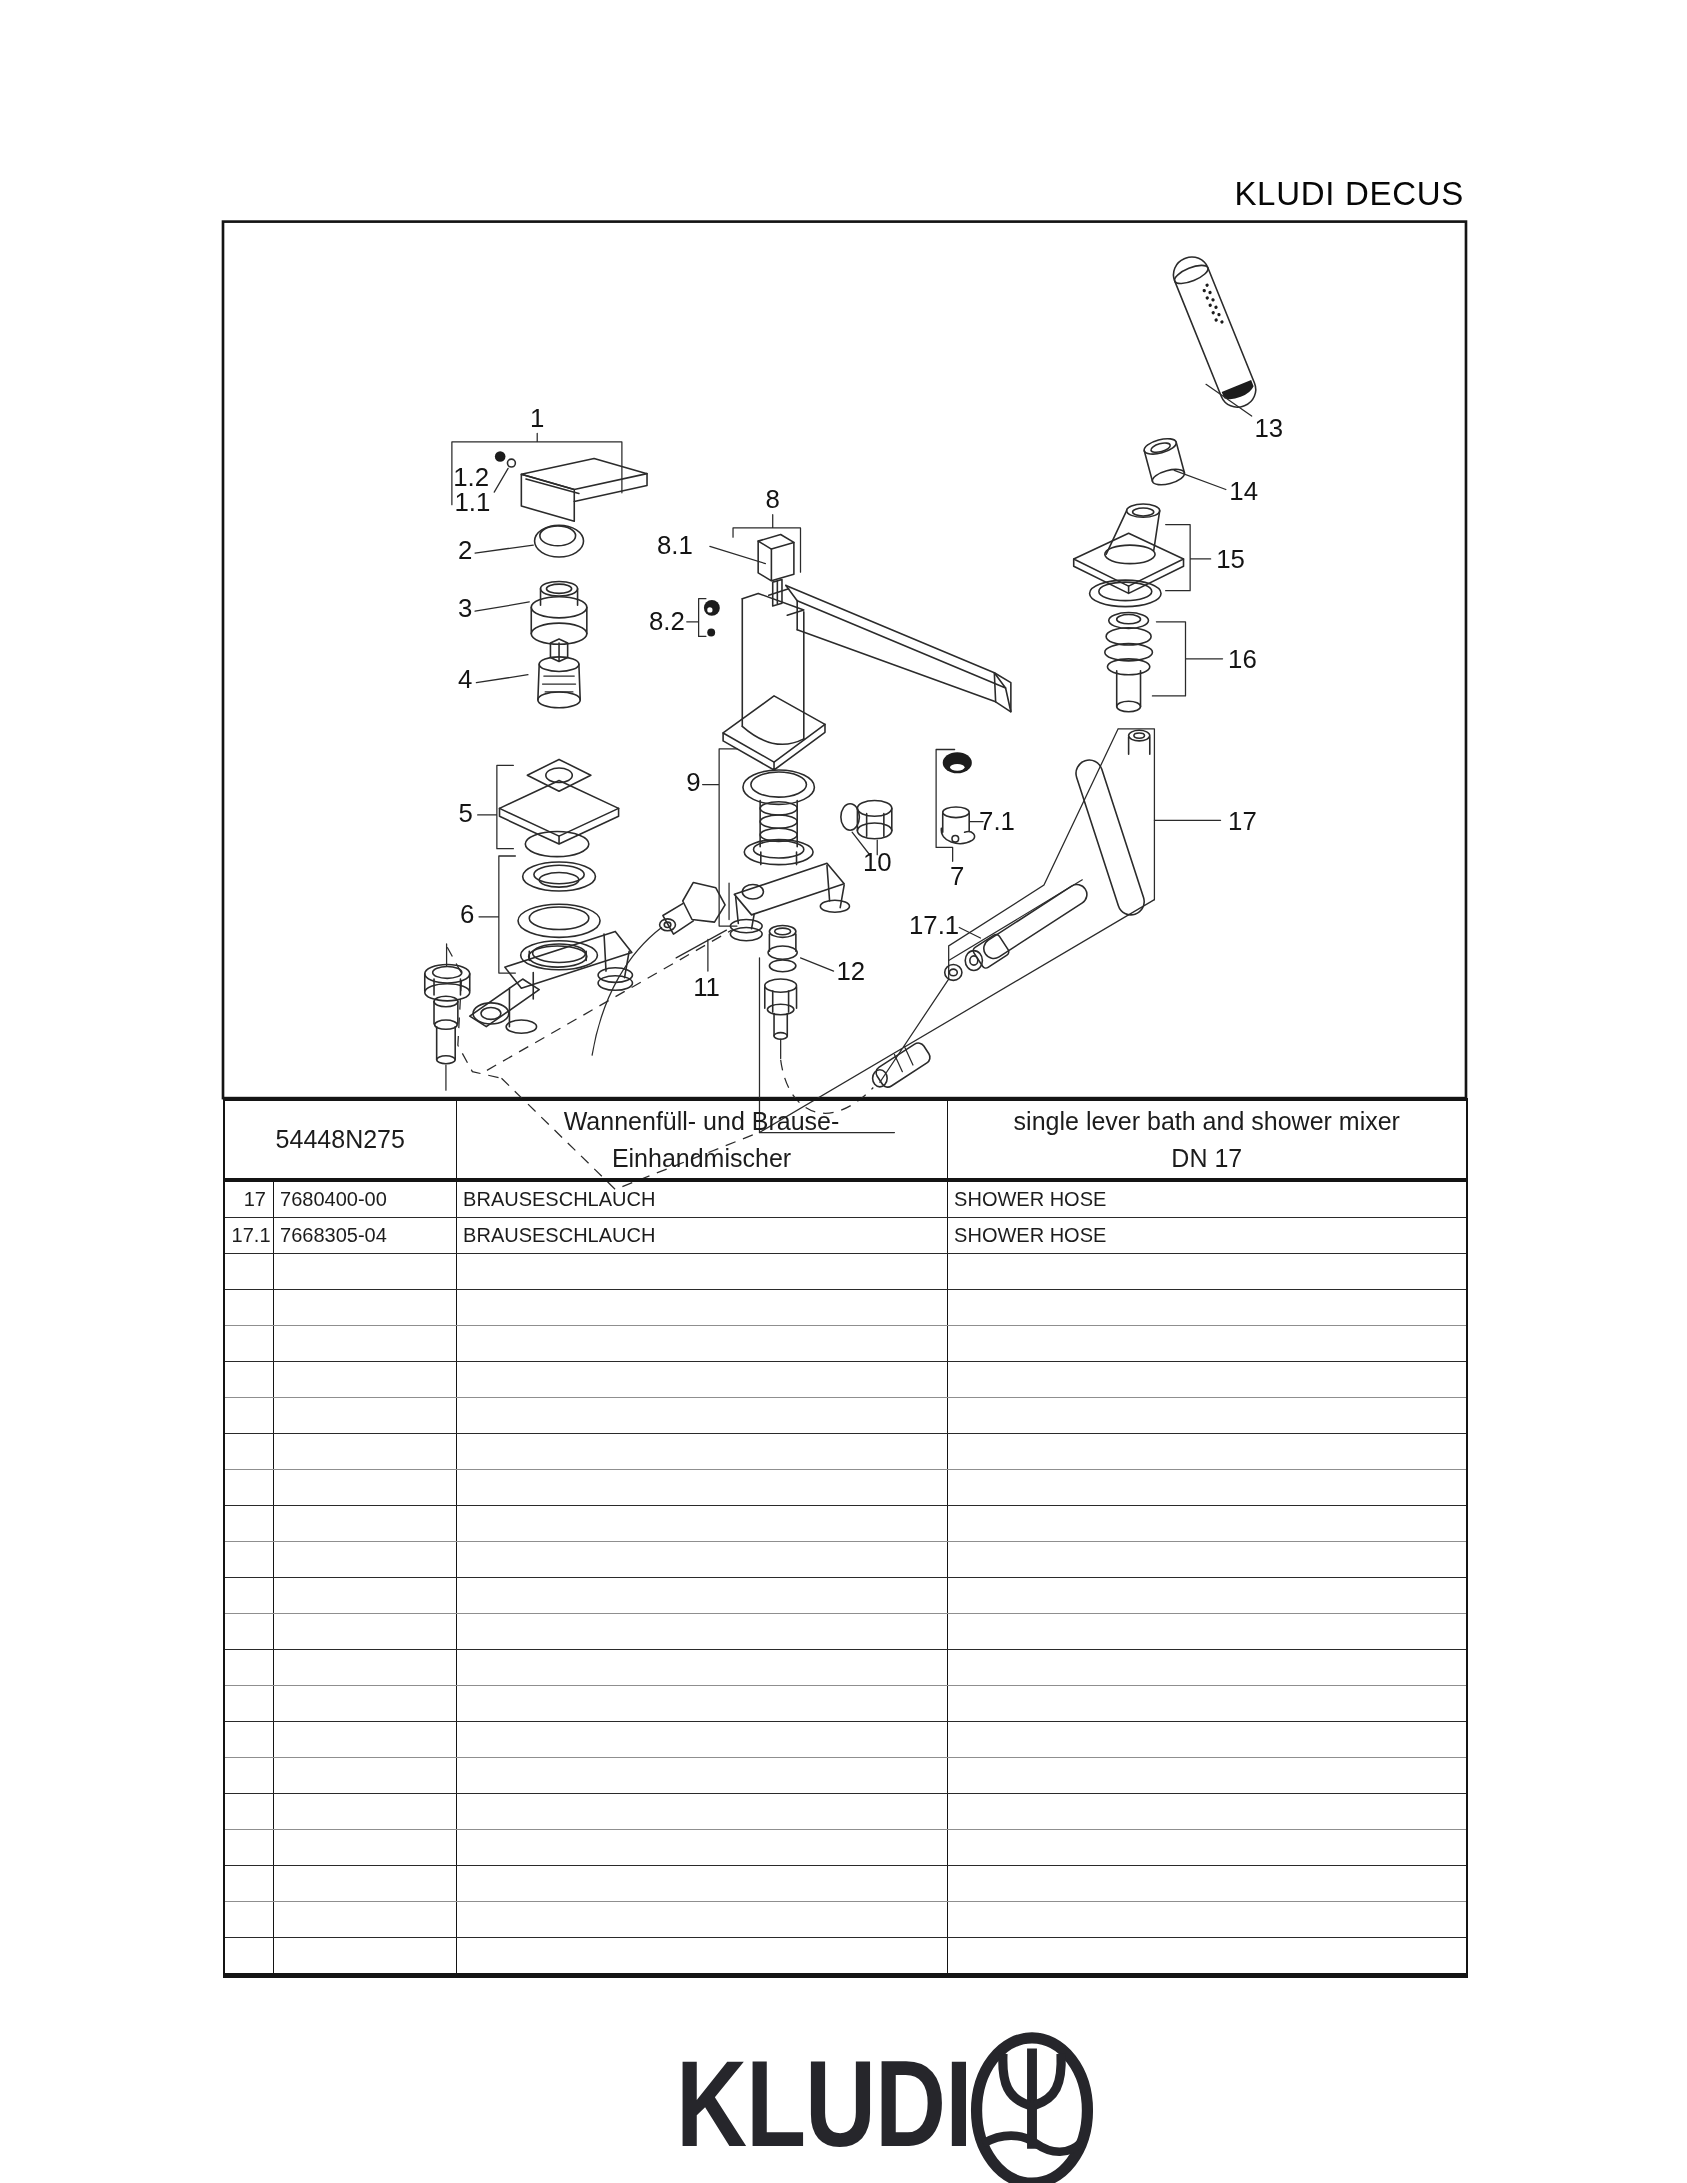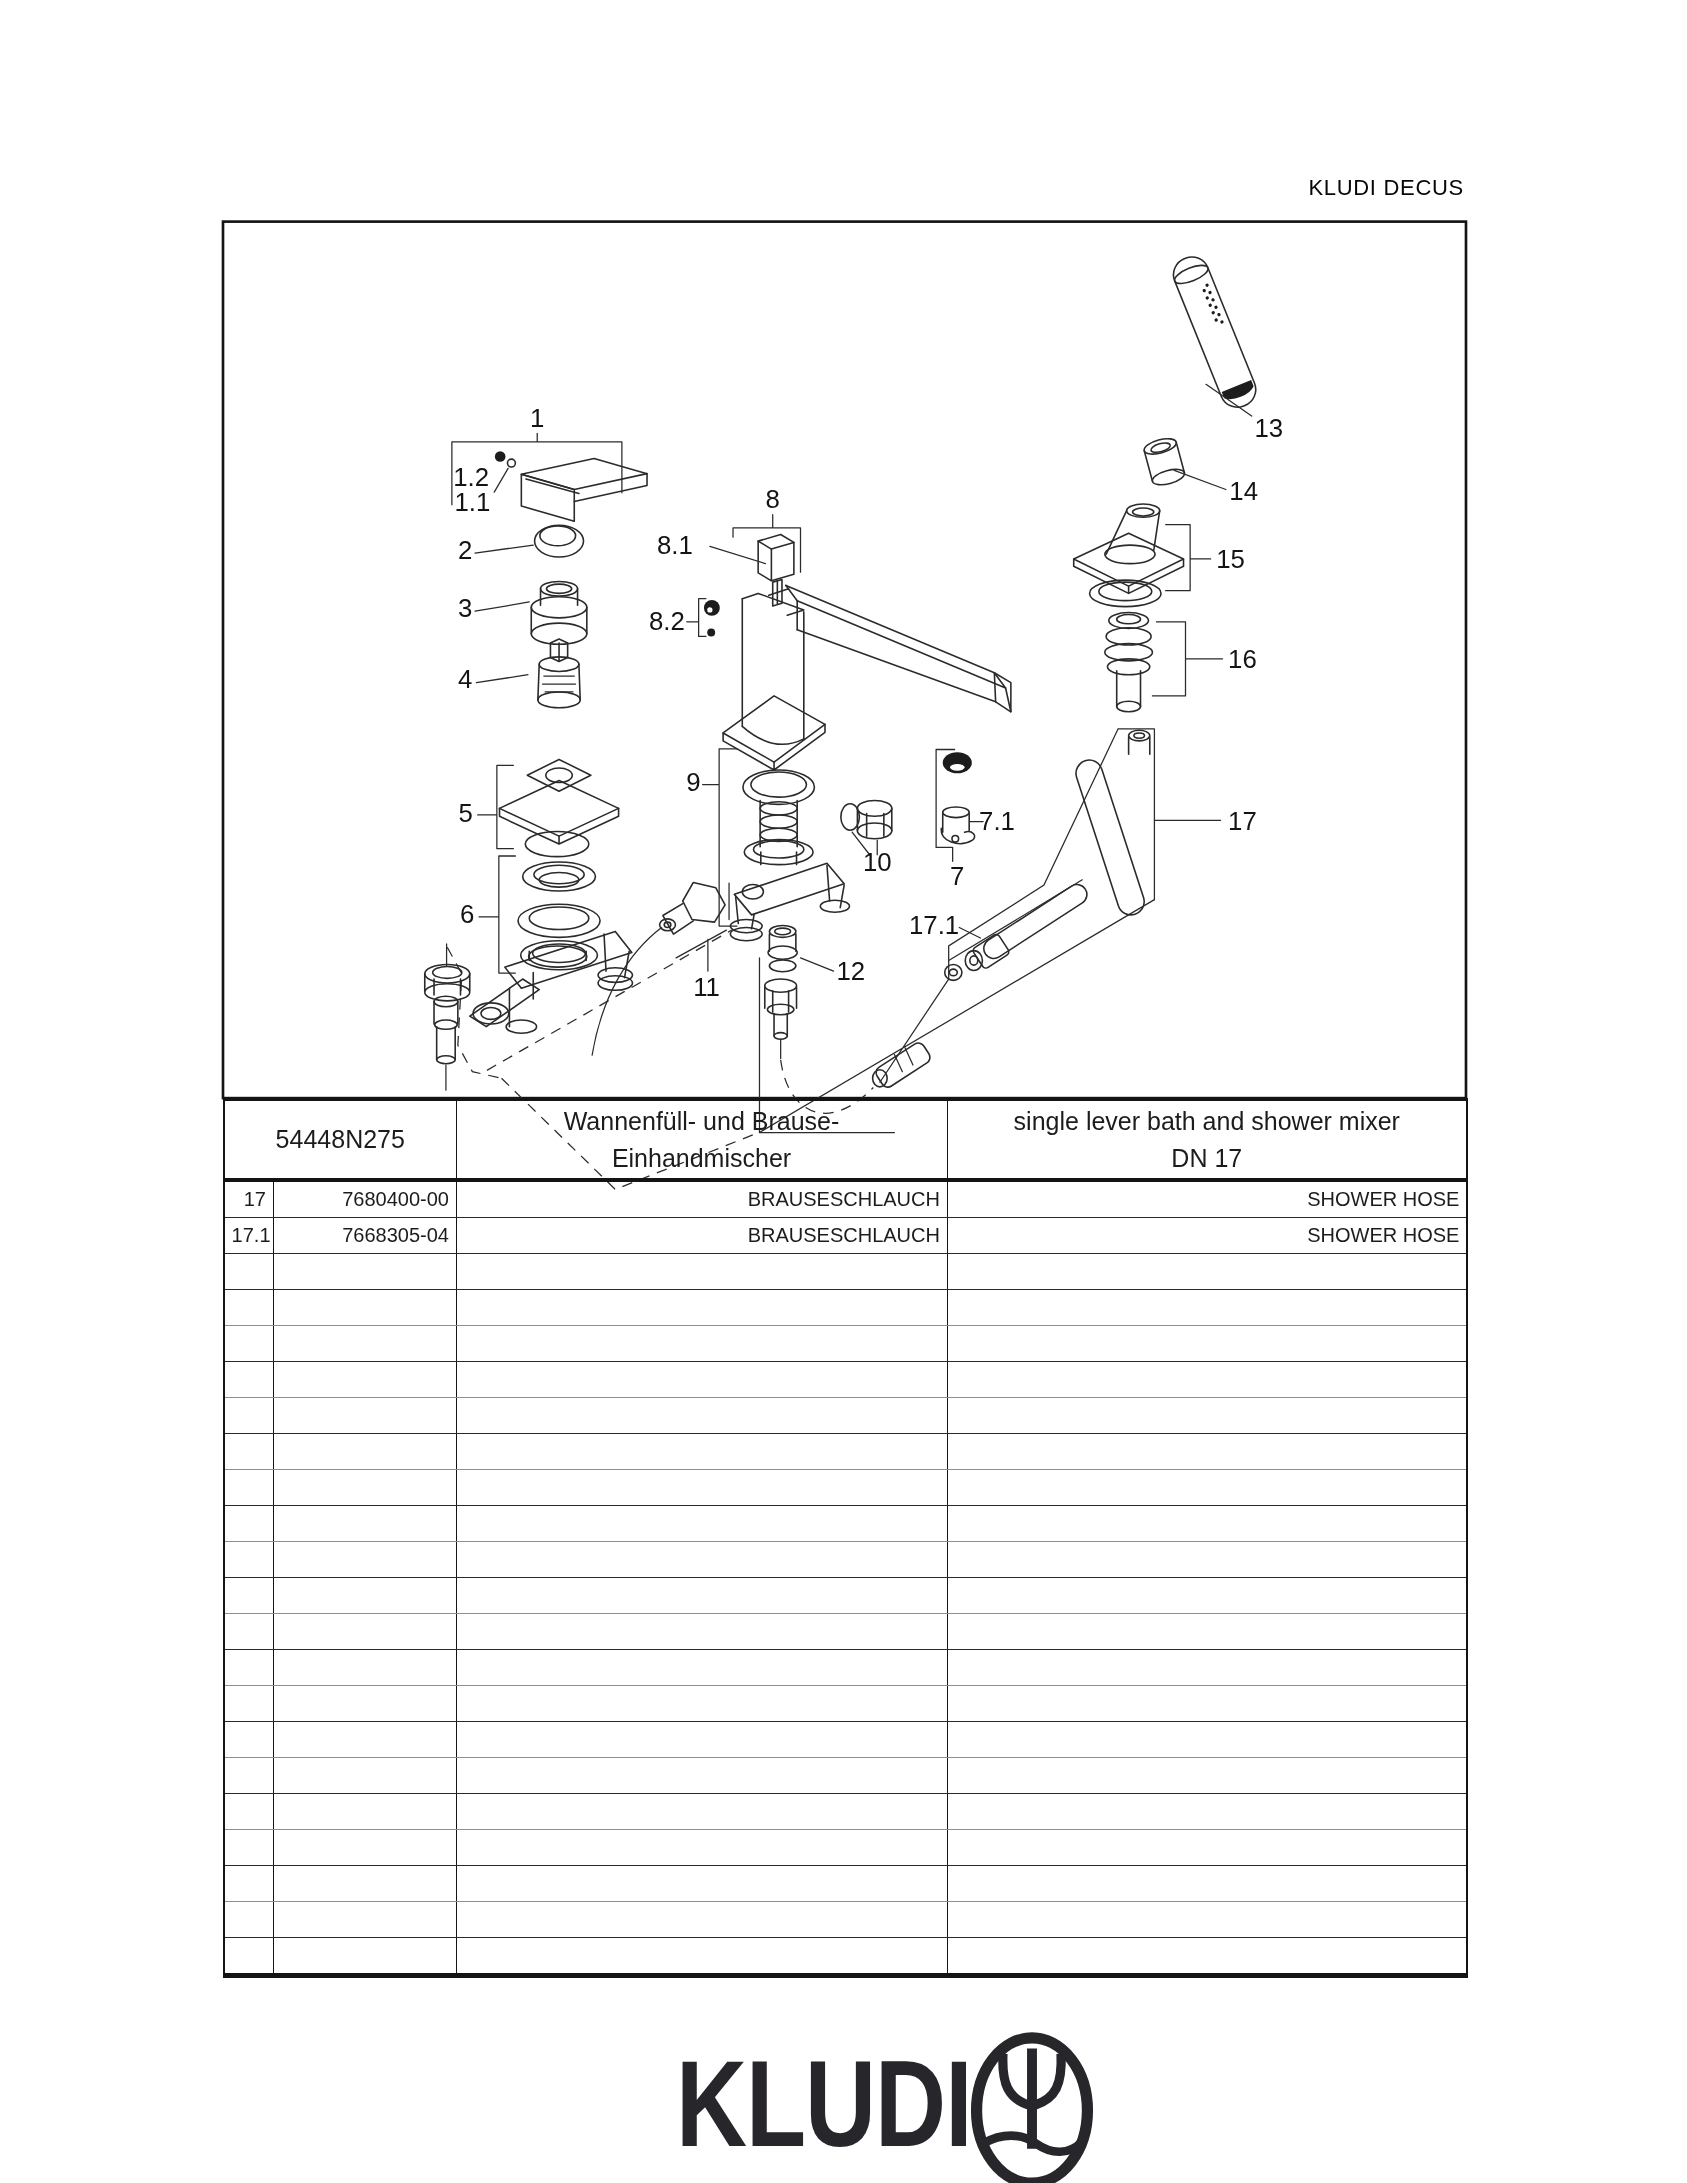--- a/index.html
+++ b/index.html
@@ -1,34 +1,34 @@
 <!DOCTYPE html>
 <html style="font-size:10.6px"><head>
 <meta charset="utf-8">
 <style>
   html,body{margin:0;padding:0;background:#fff;}
   .page{position:relative;width:1687px;height:2183px;background:#ffffff;overflow:hidden;
         font-family:"Liberation Sans", sans-serif;color:#111;}
   .title{position:absolute;left:794px;top:175px;width:670px;text-align:right;
-         font-size:22px;letter-spacing:0.7px;color:#070707;}
+         font-size:33px;letter-spacing:0.7px;color:#070707;}
   svg.diagram{position:absolute;left:0;top:0;}
   
   .tbl-wrap{position:absolute;left:223px;top:1098px;width:1243px;border-radius:29px;}
   table.parts{border-collapse:collapse;table-layout:fixed;width:1243px;
               border-left:2.6px solid #141414;border-right:2.6px solid #141414;
               border-top:3.3px solid #141414;border-bottom:5.3px solid #141414;}
   table.parts td{border-left:1.3px solid #141414;border-right:1.3px solid #141414;
                  padding:0 6.6px;overflow:hidden;white-space:nowrap;}
   tr.hdr td{border-bottom:4px solid #141414;height:77px;text-align:center;
             font-size:25px;color:#1c1c1c;line-height:1.45;}
   tr.data td{height:35px;font-size:20px;color:#1c1c1c;border-bottom:1.3px solid #2a2a2a;}
   tr.empty td{height:35px;border-bottom:1.3px solid #2a2a2a;}
   tr.alt td{border-bottom:1.3px solid #8f8f8f;}
   td.c-pos{text-align:right;}
-  td.c-part,td.c-de,td.c-en{text-align:right;}
+  td.c-part,td.c-de,td.c-en{text-align:left;}
   
   .logo-word{position:absolute;left:676px;top:2042px;font-size:123px;line-height:123px;
              font-weight:700;letter-spacing:-1.3px;color:#26262b;
              transform:scaleX(0.80);transform-origin:left top;}
   svg.logo-sym{position:absolute;left:967px;top:2030px;}
   
   .pl{fill:none;stroke:#2b2b2b;stroke-width:2.4;stroke-linejoin:round;stroke-linecap:round;}
   .ld{fill:none;stroke:#2b2b2b;stroke-width:1.9;stroke-linecap:round;}
   .dsh{fill:none;stroke:#2b2b2b;stroke-width:1.9;stroke-dasharray:16 12;}
   .lbl{font-family:"Liberation Sans",sans-serif;font-size:39px;fill:#141414;}

